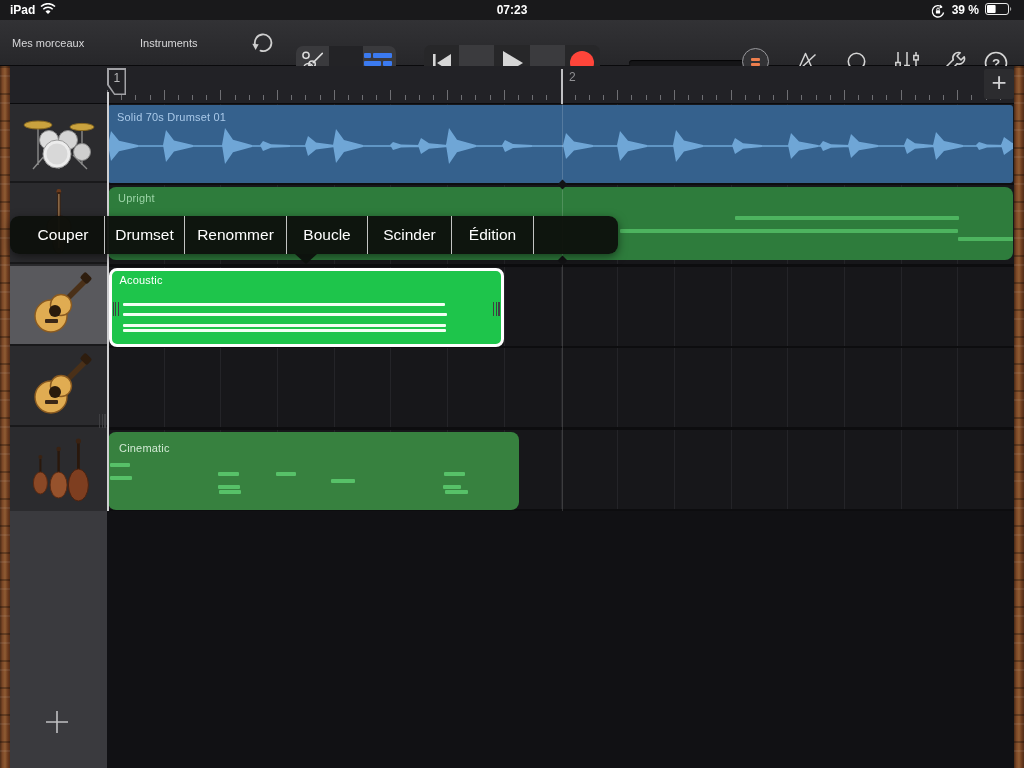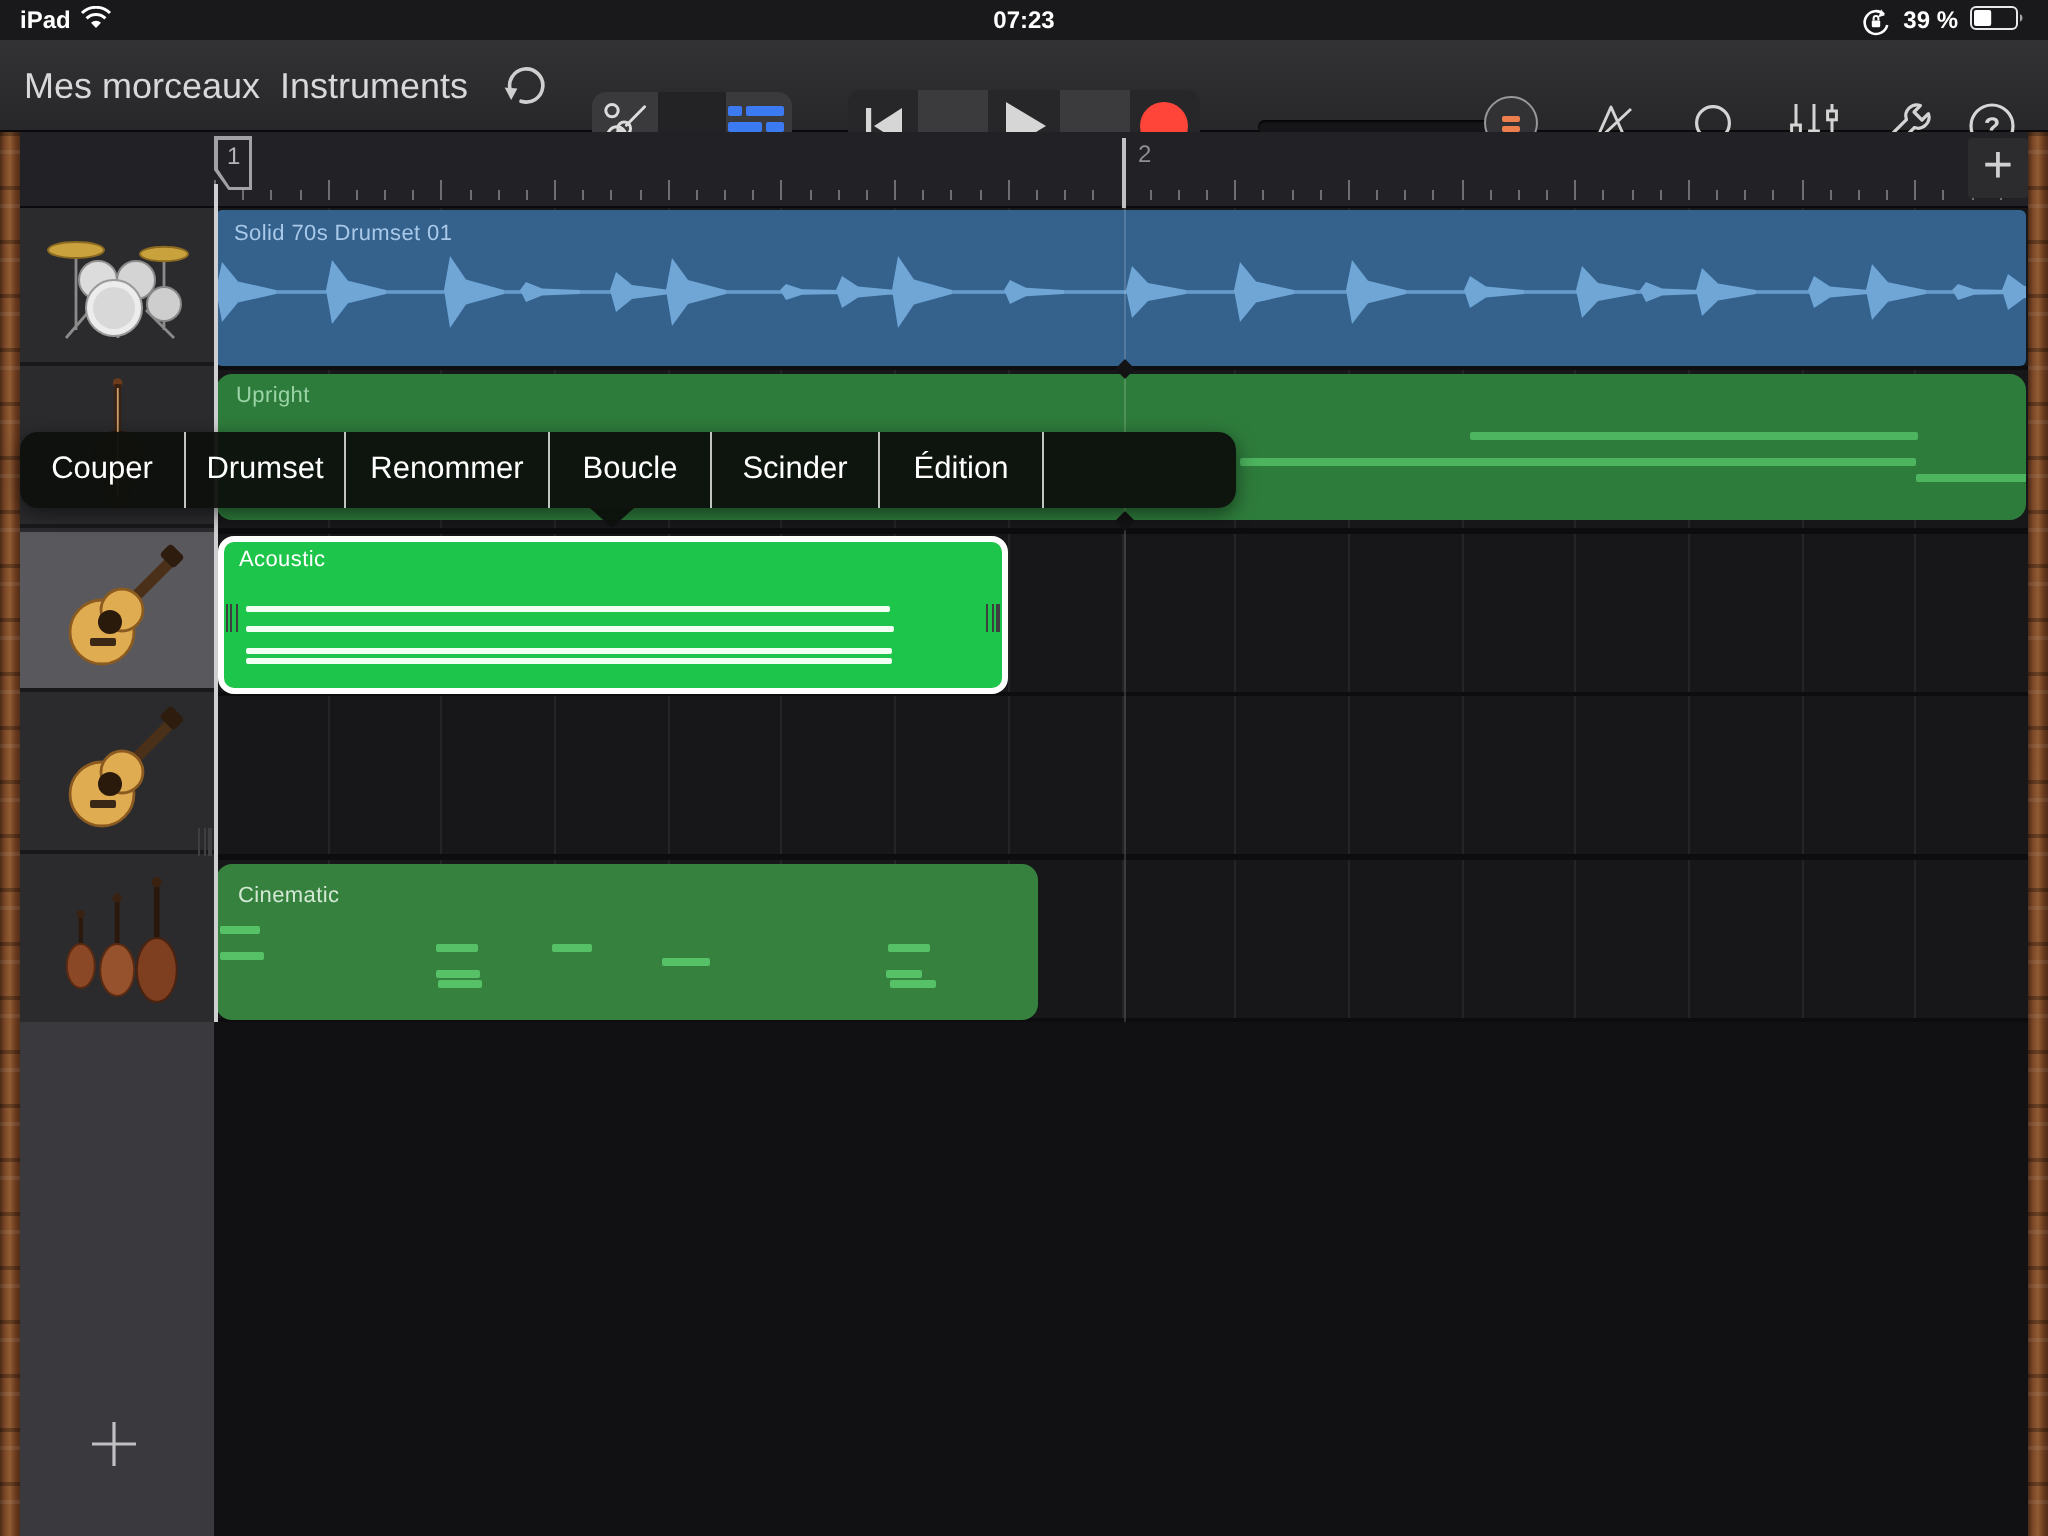--- a/index.html
+++ b/index.html
@@ -10,21 +10,21 @@
   
   #statusbar{left:0;top:0;width:1024px;height:20px;background:#19191b;color:#fff;
     font-size:12px;font-weight:600;}
   #sb-left{left:10px;top:3px;display:flex;align-items:flex-start;gap:5px;}
   #sb-time{left:0;top:3px;width:1024px;text-align:center;}
   #sb-right{right:12px;top:3px;display:flex;align-items:flex-start;gap:6px;}
 
   
   #toolbar{left:0;top:20px;width:1024px;height:46px;
     background:linear-gradient(#323235,#27272a);border-bottom:1px solid #0a0a0c;}
-  .tb-text{color:#d8d8da;font-size:18px;line-height:46px;cursor:default;}
+  .tb-text{color:#d8d8da;font-size:11px;line-height:46px;cursor:default;}
   .icon-btn{display:flex;align-items:center;justify-content:center;}
   .seg{background:#3a3a3d;border-radius:7px;display:flex;overflow:hidden;}
   .seg > div{display:flex;align-items:center;justify-content:center;}
   .seg-divider{width:1px;background:#232326;}
   #transport{left:424px;top:25px;width:176px;height:35px;}
   #viewseg{left:296px;top:26px;width:100px;height:34px;}
   #viewseg > div{width:49.5px;height:34px;}
   #transport > div{width:58.3px;height:35px;}
   #slider-track{left:629px;top:40px;width:138px;height:7px;border-radius:3.5px;
     background:#151517;box-shadow:inset 0 1px 1px rgba(0,0,0,.8);}
@@ -447,21 +447,21 @@
     </div>
   </div>
 
   <div id="start-line" class="abs"></div>
   <div id="playhead-ruler" class="abs"></div>
   <div id="playhead-line" class="abs"></div>
   <div class="ph-diamond abs" style="left:559px;top:180.5px;"></div>
   <div class="ph-diamond abs" style="left:559px;top:256.5px;"></div>
 
   <div id="context-menu" class="abs">
-    <div class="menu-item" style="width:82px;">Couper</div>
+    <div class="menu-item" style="width:82px;margin-left:12px;">Couper</div>
     <div class="menu-div"></div>
     <div class="menu-item" style="width:79px;">Drumset</div>
     <div class="menu-div"></div>
     <div class="menu-item" style="width:101px;">Renommer</div>
     <div class="menu-div"></div>
     <div class="menu-item" style="width:80px;">Boucle</div>
     <div class="menu-div"></div>
     <div class="menu-item" style="width:83px;">Scinder</div>
     <div class="menu-div"></div>
     <div class="menu-item" style="width:81px;">Édition</div>

